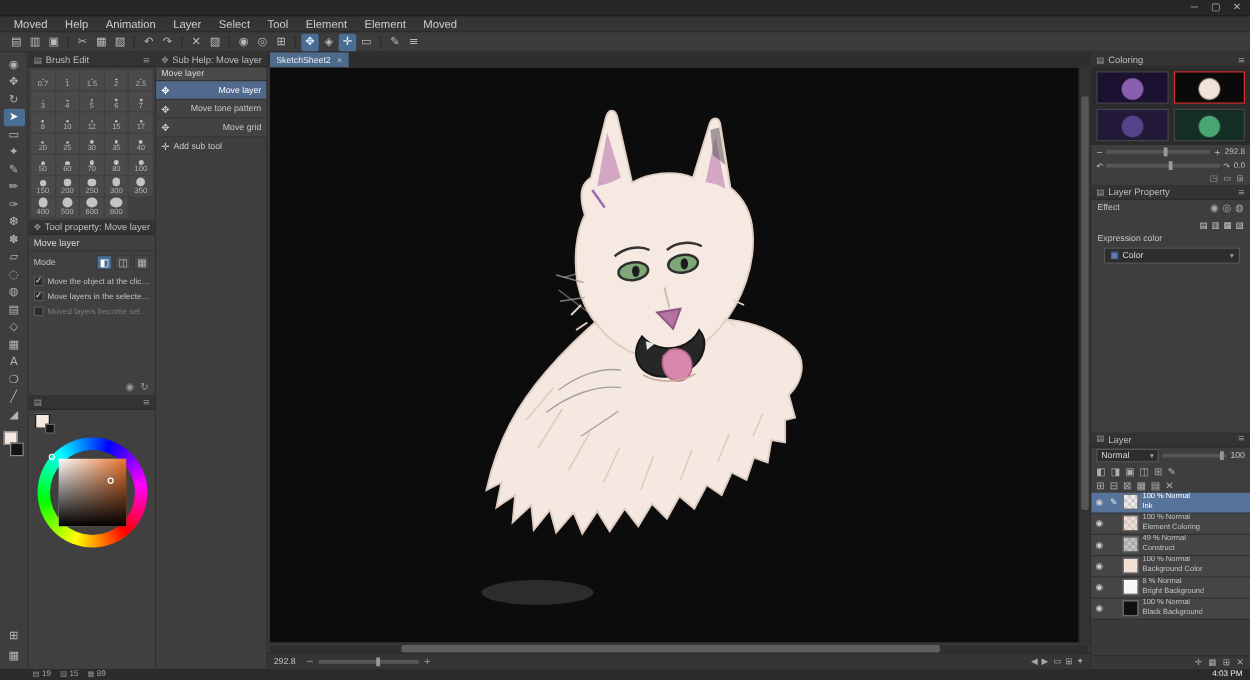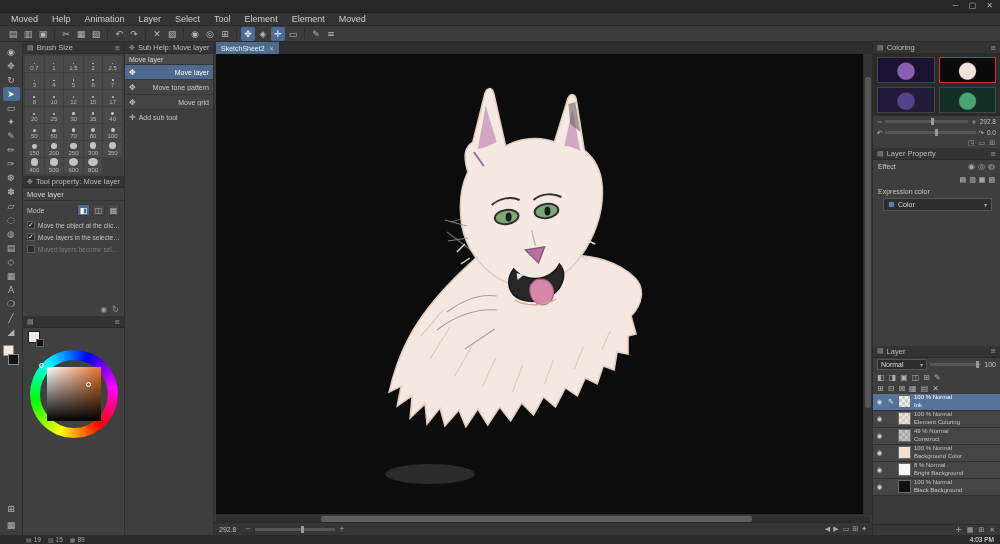--- a/index.html
+++ b/index.html
@@ -231,21 +231,21 @@
       <div class="strip-bottom">
         <div class="tool">⊞</div>
         <div class="tool">▦</div>
       </div>
     </div>
 
   <div class="leftcol">
     <div class="panel">
       <div class="phead">
         <span class="hic icon-f">▤</span>
-        <span>Brush Size</span>
+        <span>Brush Edit</span>
         <span class="sp"></span>
         <span class="hic icon-f">≡</span>
       </div>
       <div class="brushgrid">
           <div class="bcell">
             <div class="bdot" style="height: 1.08446px; width: 1.08446px;"></div>
             <div class="blabel">0.7</div>
           </div>
           <div class="bcell">
             <div class="bdot" style="height: 1.14px; width: 1.14px;"></div>

